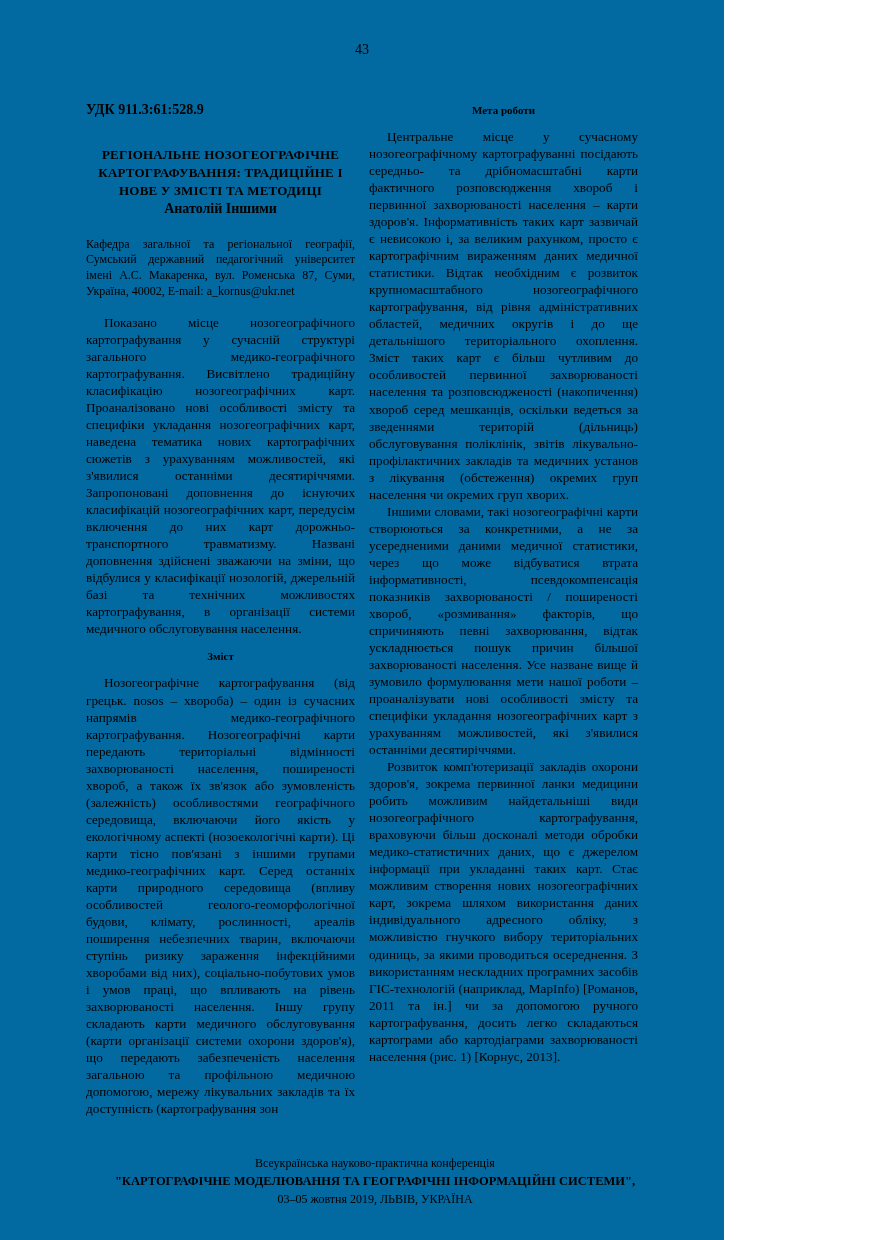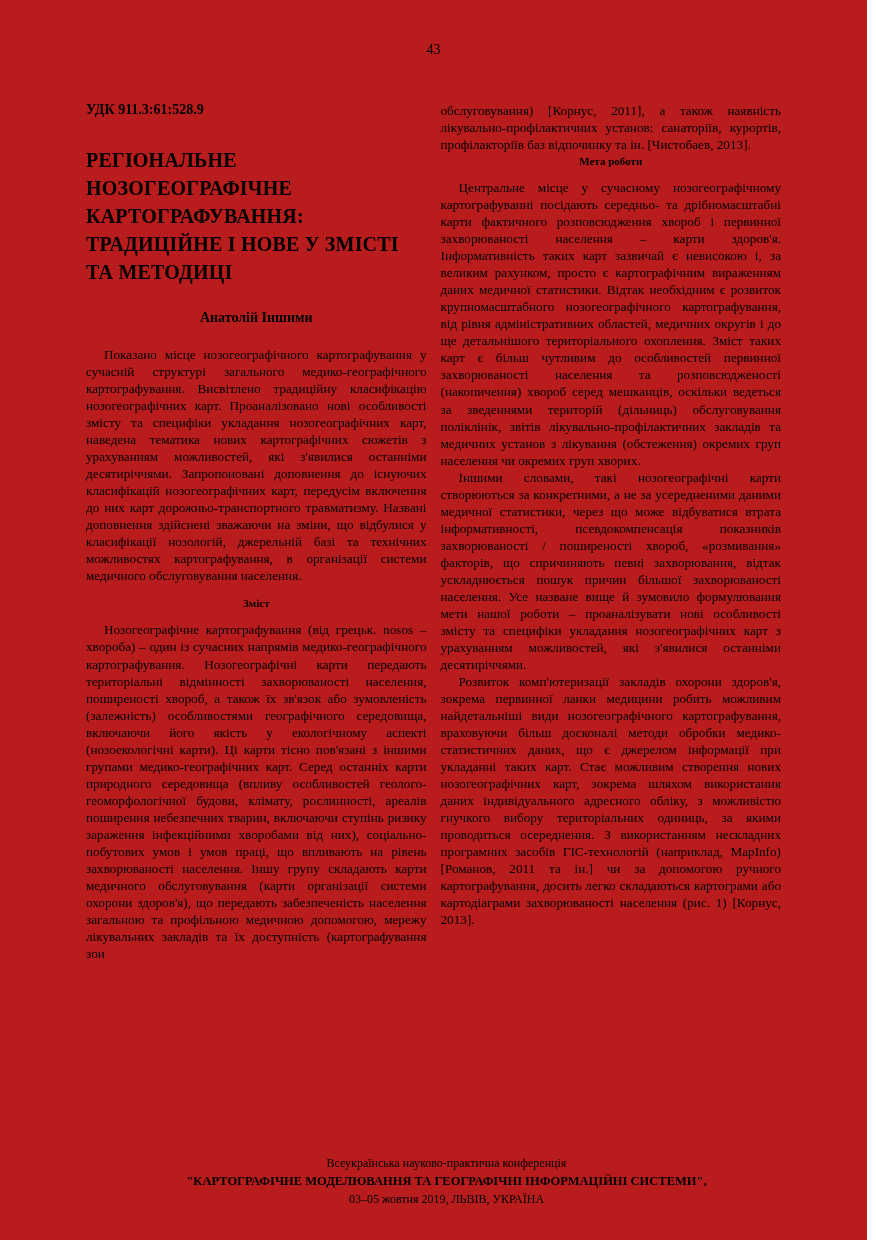--- a/index.html
+++ b/index.html
@@ -1,20 +1,20 @@
 <!DOCTYPE html>
 <html><head>
 <meta charset="utf-8">
 <style>
   * { margin: 0; padding: 0; box-sizing: border-box; }
   html, body { background: #ffffff; }
   .page {
-    width: 867px;
+    width: 724px;
     height: 1240px;
-    background: #b91c1c;
+    background: #0369a1;
     color: #000000;
     font-family: "Liberation Serif", serif;
     position: relative;
     padding: 42px 86px 0 86px;
     overflow: hidden;
   }
   .page-number {
     text-align: center;
     font-size: 14px;
     margin-bottom: 44px;
@@ -24,25 +24,24 @@
     gap: 14px;
     align-items: flex-start;
   }
   .col { width: 341px; }
   .udc {
     font-weight: bold;
     font-size: 14px;
     margin-bottom: 28px;
   }
   .title {
-    font-size: 20px;
+    font-size: 13px;
     font-weight: bold;
-    text-align: left;
+    text-align: center;
     line-height: 1.4;
-    margin-bottom: 24px;
     letter-spacing: 0.2px;
   }
   .author {
     font-size: 14px;
     font-weight: bold;
     text-align: center;
     margin-bottom: 20px;
   }
   .affiliation {
     font-size: 12px;
@@ -85,27 +84,27 @@
 <div class="page">
 
   <div class="page-number">43</div>
 
   <div class="columns">
 
     <div class="col">
       <p class="udc">УДК 911.3:61:528.9</p>
       <h1 class="title">РЕГІОНАЛЬНЕ НОЗОГЕОГРАФІЧНЕ КАРТОГРАФУВАННЯ: ТРАДИЦІЙНЕ І НОВЕ У ЗМІСТІ ТА МЕТОДИЦІ</h1>
       <h2 class="author">Анатолій Іншими</h2>
+      <p class="affiliation">Кафедра загальної та регіональної географії, Сумський державний педагогічний університет імені А.С. Макаренка, вул. Роменська 87, Суми, Україна, 40002, E-mail: a_kornus@ukr.net</p>
       <p class="body-text indent">Показано місце нозогеографічного картографування у сучасній структурі загального медико-географічного картографування. Висвітлено традиційну класифікацію нозогеографічних карт. Проаналізовано нові особливості змісту та специфіки укладання нозогеографічних карт, наведена тематика нових картографічних сюжетів з урахуванням можливостей, які з'явилися останніми десятиріччями. Запропоновані доповнення до існуючих класифікацій нозогеографічних карт, передусім включення до них карт дорожньо-транспортного травматизму. Названі доповнення здійснені зважаючи на зміни, що відбулися у класифікації нозологій, джерельній базі та технічних можливостях картографування, в організації системи медичного обслуговування населення.</p>
       <h3 class="section-heading">Зміст</h3>
       <p class="body-text indent">Нозогеографічне картографування (від грецьк. nosos – хвороба) – один із сучасних напрямів медико-географічного картографування. Нозогеографічні карти передають територіальні відмінності захворюваності населення, поширеності хвороб, а також їх зв'язок або зумовленість (залежність) особливостями географічного середовища, включаючи його якість у екологічному аспекті (нозоекологічні карти). Ці карти тісно пов'язані з іншими групами медико-географічних карт. Серед останніх карти природного середовища (впливу особливостей геолого-геоморфологічної будови, клімату, рослинності, ареалів поширення небезпечних тварин, включаючи ступінь ризику зараження інфекційними хворобами від них), соціально-побутових умов і умов праці, що впливають на рівень захворюваності населення. Іншу групу складають карти медичного обслуговування (карти організації системи охорони здоров'я), що передають забезпеченість населення загальною та профільною медичною допомогою, мережу лікувальних закладів та їх доступність (картографування зон</p>
     </div>
 
     <div class="col">
-      <p class="body-text">обслуговування) [Корнус, 2011], а також наявність лікувально-профілактичних установ: санаторіїв, курортів, профілакторіїв баз відпочинку та ін. [Чистобаев, 2013].</p>
       <h3 class="section-heading first-heading-space">Мета роботи</h3>
       <p class="body-text indent">Центральне місце у сучасному нозогеографічному картографуванні посідають середньо- та дрібномасштабні карти фактичного розповсюдження хвороб і первинної захворюваності населення – карти здоров'я. Інформативність таких карт зазвичай є невисокою і, за великим рахунком, просто є картографічним вираженням даних медичної статистики. Відтак необхідним є розвиток крупномасштабного нозогеографічного картографування, від рівня адміністративних областей, медичних округів і до ще детальнішого територіального охоплення. Зміст таких карт є більш чутливим до особливостей первинної захворюваності населення та розповсюдженості (накопичення) хвороб серед мешканців, оскільки ведеться за зведеннями територій (дільниць) обслуговування поліклінік, звітів лікувально-профілактичних закладів та медичних установ з лікування (обстеження) окремих груп населення чи окремих груп хворих.</p>
       <p class="body-text indent">Іншими словами, такі нозогеографічні карти створюються за конкретними, а не за усередненими даними медичної статистики, через що може відбуватися втрата інформативності, псевдокомпенсація показників захворюваності / поширеності хвороб, «розмивання» факторів, що спричиняють певні захворювання, відтак ускладнюється пошук причин більшої захворюваності населення. Усе назване вище й зумовило формулювання мети нашої роботи – проаналізувати нові особливості змісту та специфіки укладання нозогеографічних карт з урахуванням можливостей, які з'явилися останніми десятиріччями.</p>
       <p class="body-text indent">Розвиток комп'ютеризації закладів охорони здоров'я, зокрема первинної ланки медицини робить можливим найдетальніші види нозогеографічного картографування, враховуючи більш досконалі методи обробки медико-статистичних даних, що є джерелом інформації при укладанні таких карт. Стає можливим створення нових нозогеографічних карт, зокрема шляхом використання даних індивідуального адресного обліку, з можливістю гнучкого вибору територіальних одиниць, за якими проводиться осереднення. З використанням нескладних програмних засобів ГІС-технологій (наприклад, MapInfo) [Романов, 2011 та ін.] чи за допомогою ручного картографування, досить легко складаються картограми або картодіаграми захворюваності населення (рис. 1) [Корнус, 2013].</p>
     </div>
 
   </div>
 
   <div class="footer">
     <div>Всеукраїнська науково-практична конференція</div>

